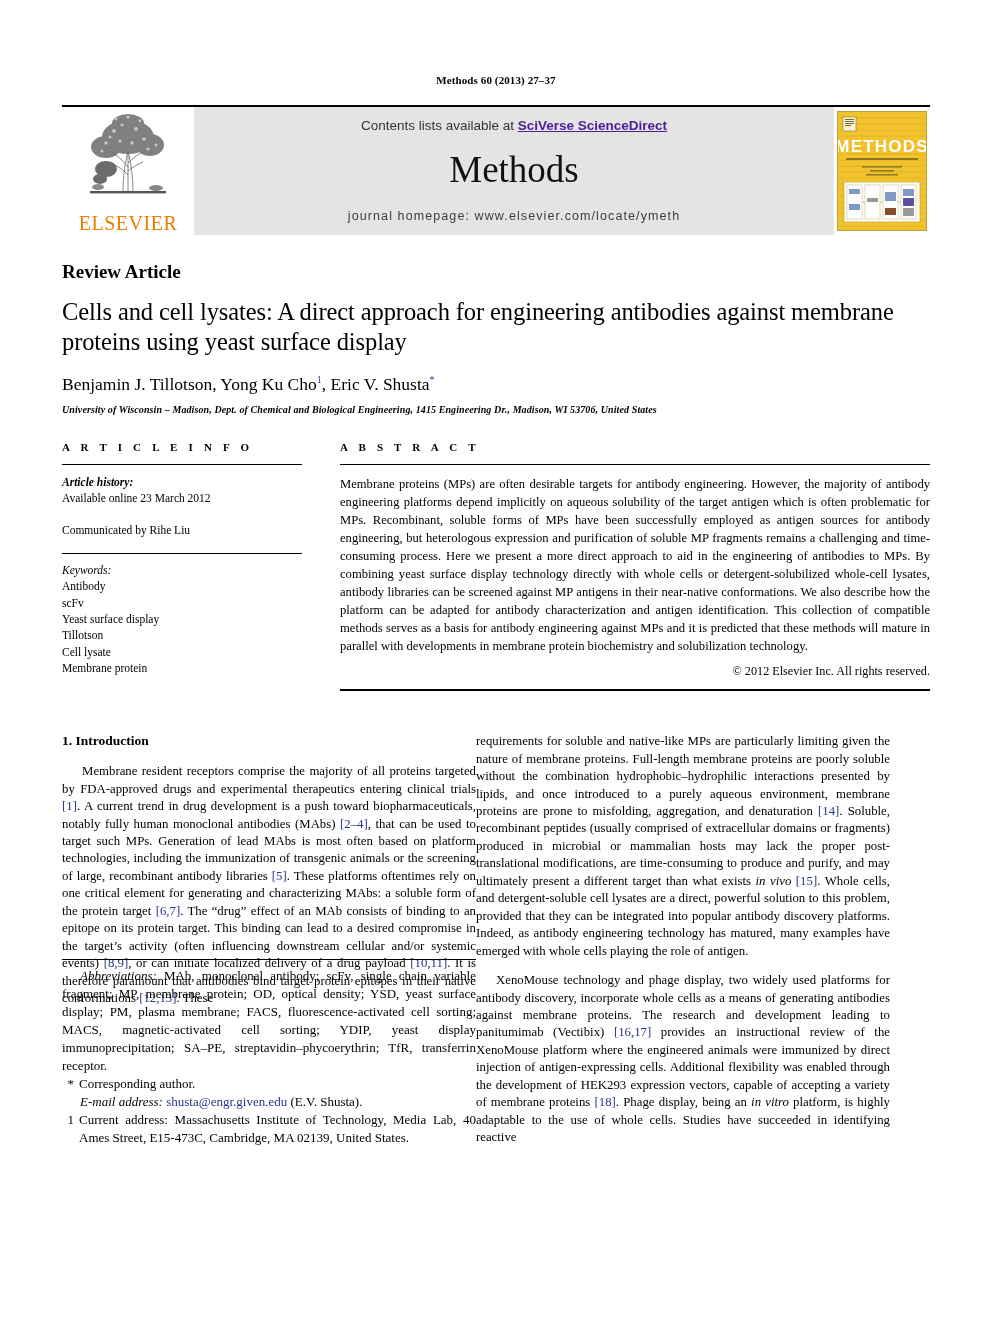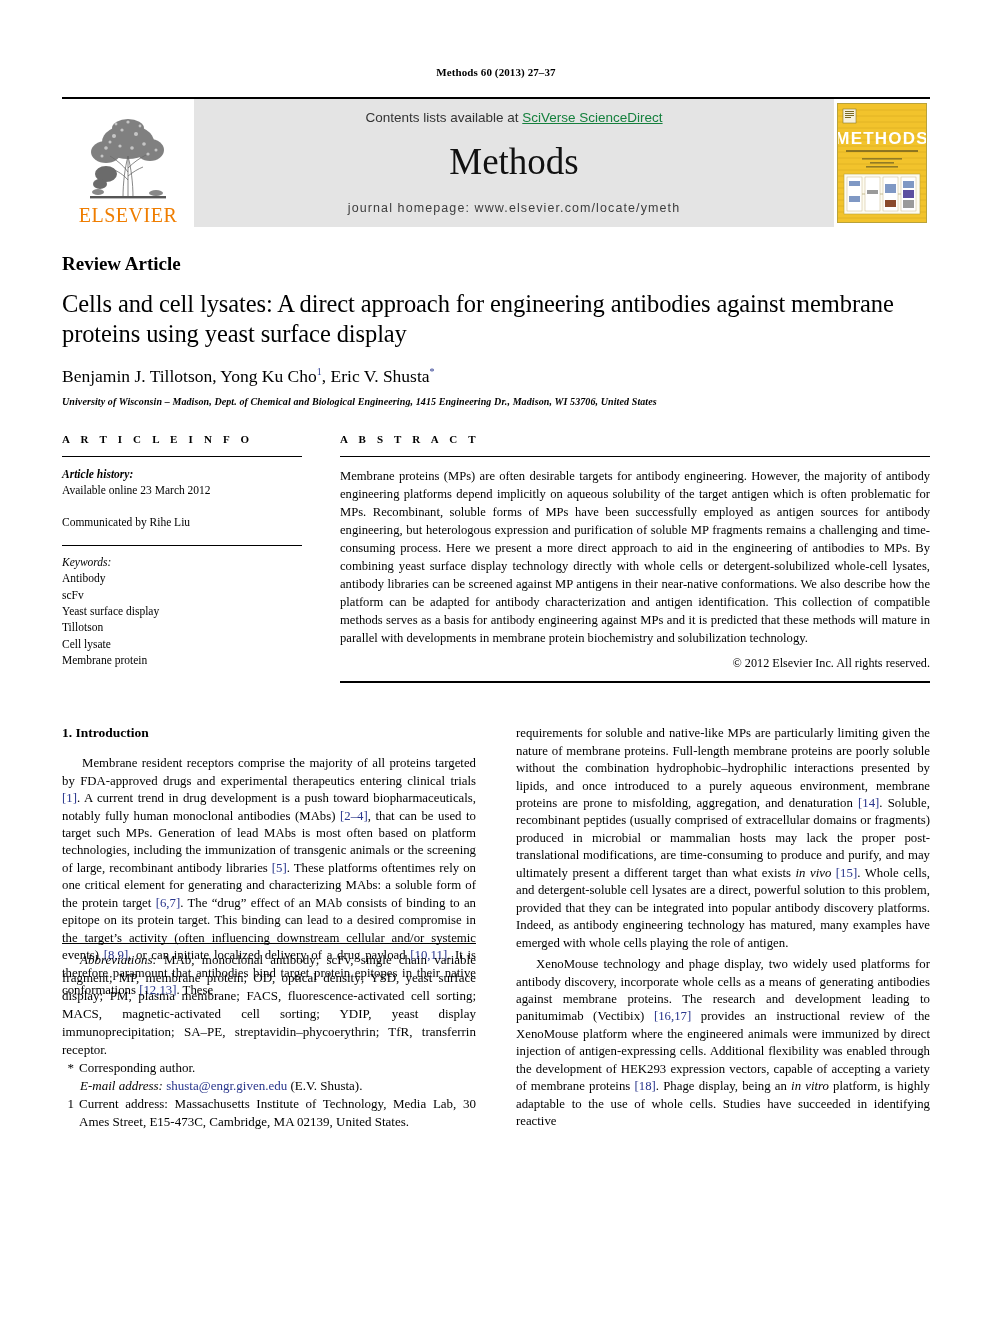--- a/index.html
+++ b/index.html
@@ -15,21 +15,21 @@
     color: #000000;
     position: relative;
     overflow: hidden;
   }
   .page {
     position: absolute;
     left: 0; top: 0;
     width: 992px;
     height: 1323px;
     box-sizing: border-box;
-    padding: 0 62px;
+    padding: 8px 62px;
   }
 
   
   .running-head {
     text-align: center;
     font-size: 11px;
     font-weight: bold;
     letter-spacing: 0.1px;
     padding-top: 66px;
     height: 14px;
@@ -42,21 +42,21 @@
     display: flex;
     align-items: stretch;
     height: 128px;
   }
   .masthead-logo {
     width: 132px;
     flex: 0 0 132px;
     display: flex;
     flex-direction: column;
     align-items: center;
-    justify-content: flex-end;
+    justify-content: space-between;
     padding-bottom: 2px;
     background: #ffffff;
   }
   .tree-svg { display:block; }
   .elsevier-word {
     font-family: "Liberation Serif", serif;
     font-size: 20px;
     letter-spacing: 0.5px;
     color: #ef7d00;
     line-height: 1;
@@ -69,21 +69,21 @@
     flex-direction: column;
     align-items: center;
     justify-content: space-between;
     padding: 11px 0 12px 0;
   }
   .contents-line {
     font-family: "Liberation Sans", sans-serif;
     font-size: 13.5px;
     color: #333333;
   }
-  .contents-line .sd-link { color: #15803d; }
+  .contents-line .sd-link { color: #4c1d95; font-weight: bold; }
   .journal-name {
     font-family: "Liberation Serif", serif;
     font-size: 37px;
     color: #111111;
     line-height: 1;
     margin-top: -4px;
   }
   .homepage-line {
     font-family: "Liberation Sans", sans-serif;
     font-size: 12.5px;
@@ -170,38 +170,37 @@
   }
   .abstract-bottom-rule {
     margin-top: 10px;
     border-top: 2.2px solid #000;
   }
 
   
   .body-cols {
     margin-top: 42px;
     display: flex;
-    gap: 40px;
     position: relative;
   }
   .bcol { width: 414px; flex: 0 0 414px; position: relative; }
   .sec-title {
     font-size: 13.5px;
     font-weight: bold;
     margin-bottom: 14px;
   }
   .para {
     font-size: 12.8px;
     line-height: 1.365;
     text-align: justify;
     text-indent: 20px;
     margin: 0;
     hyphens: auto;
   }
-  .para + .para { margin-top: 4px; }
+  .para + .para { margin-top: 12px; }
   .ref { color: #27348b; }
   .ital { font-style: italic; }
 
   
   .footnotes {
     position: absolute;
     left: 0;
     bottom: 0;
     width: 414px;
     padding-top: 7px;
@@ -391,21 +390,21 @@
 
       <div class="footnotes">
         <p class="fn fn-indent"><span class="em">Abbreviations:</span><span> MAb, monoclonal antibody; scFv, single chain variable fragment; MP, membrane protein; OD, optical density; YSD, yeast surface display; PM, plasma membrane; FACS, fluorescence-activated cell sorting; MACS, magnetic-activated cell sorting; YDIP, yeast display immunoprecipitation; SA–PE, streptavidin–phycoerythrin; TfR, transferrin receptor.</span></p>
         <div class="fn-row">
           <span class="fn fn-sym">*</span>
           <span class="fn">Corresponding author.</span>
         </div>
         <p class="fn fn-indent"><span class="em">E-mail address:</span> <span class="mail">shusta@engr.given.edu</span><span> (E.V. Shusta).</span></p>
         <div class="fn-row">
           <span class="fn fn-sym">1</span>
-          <span class="fn">Current address: Massachusetts Institute of Technology, Media Lab, 30 Ames Street, E15-473C, Cambridge, MA 02139, United States.</span>
+          <span class="fn">Current address: Massachusetts Institute of Technology, Media Lab, 40 Ames Street, E15-473C, Cambridge, MA 02139, United States.</span>
         </div>
       </div>
     </div>
 
     <div class="bcol">
       <p class="para" style="text-indent:0"><span>requirements for soluble and native-like MPs are particularly limiting given the nature of membrane proteins. Full-length membrane proteins are poorly soluble without the combination hydrophobic–hydrophilic interactions presented by lipids, and once introduced to a purely aqueous environment, membrane proteins are prone to misfolding, aggregation, and denaturation </span><span class="ref">[14]</span><span>. Soluble, recombinant peptides (usually comprised of extracellular domains or fragments) produced in microbial or mammalian hosts may lack the proper post-translational modifications, are time-consuming to produce and purify, and may ultimately present a different target than what exists </span><span class="ital">in vivo</span> <span class="ref">[15]</span><span>. Whole cells, and detergent-soluble cell lysates are a direct, powerful solution to this problem, provided that they can be integrated into popular antibody discovery platforms. Indeed, as antibody engineering technology has matured, many examples have emerged with whole cells playing the role of antigen.</span></p>
       <p class="para"><span>XenoMouse technology and phage display, two widely used platforms for antibody discovery, incorporate whole cells as a means of generating antibodies against membrane proteins. The research and development leading to panitumimab (Vectibix) </span><span class="ref">[16,17]</span><span> provides an instructional review of the XenoMouse platform where the engineered animals were immunized by direct injection of antigen-expressing cells. Additional flexibility was enabled through the development of HEK293 expression vectors, capable of accepting a variety of membrane proteins </span><span class="ref">[18]</span><span>. Phage display, being an </span><span class="ital">in vitro</span><span> platform, is highly adaptable to the use of whole cells. Studies have succeeded in identifying reactive</span></p>
     </div>
   </div>
 

